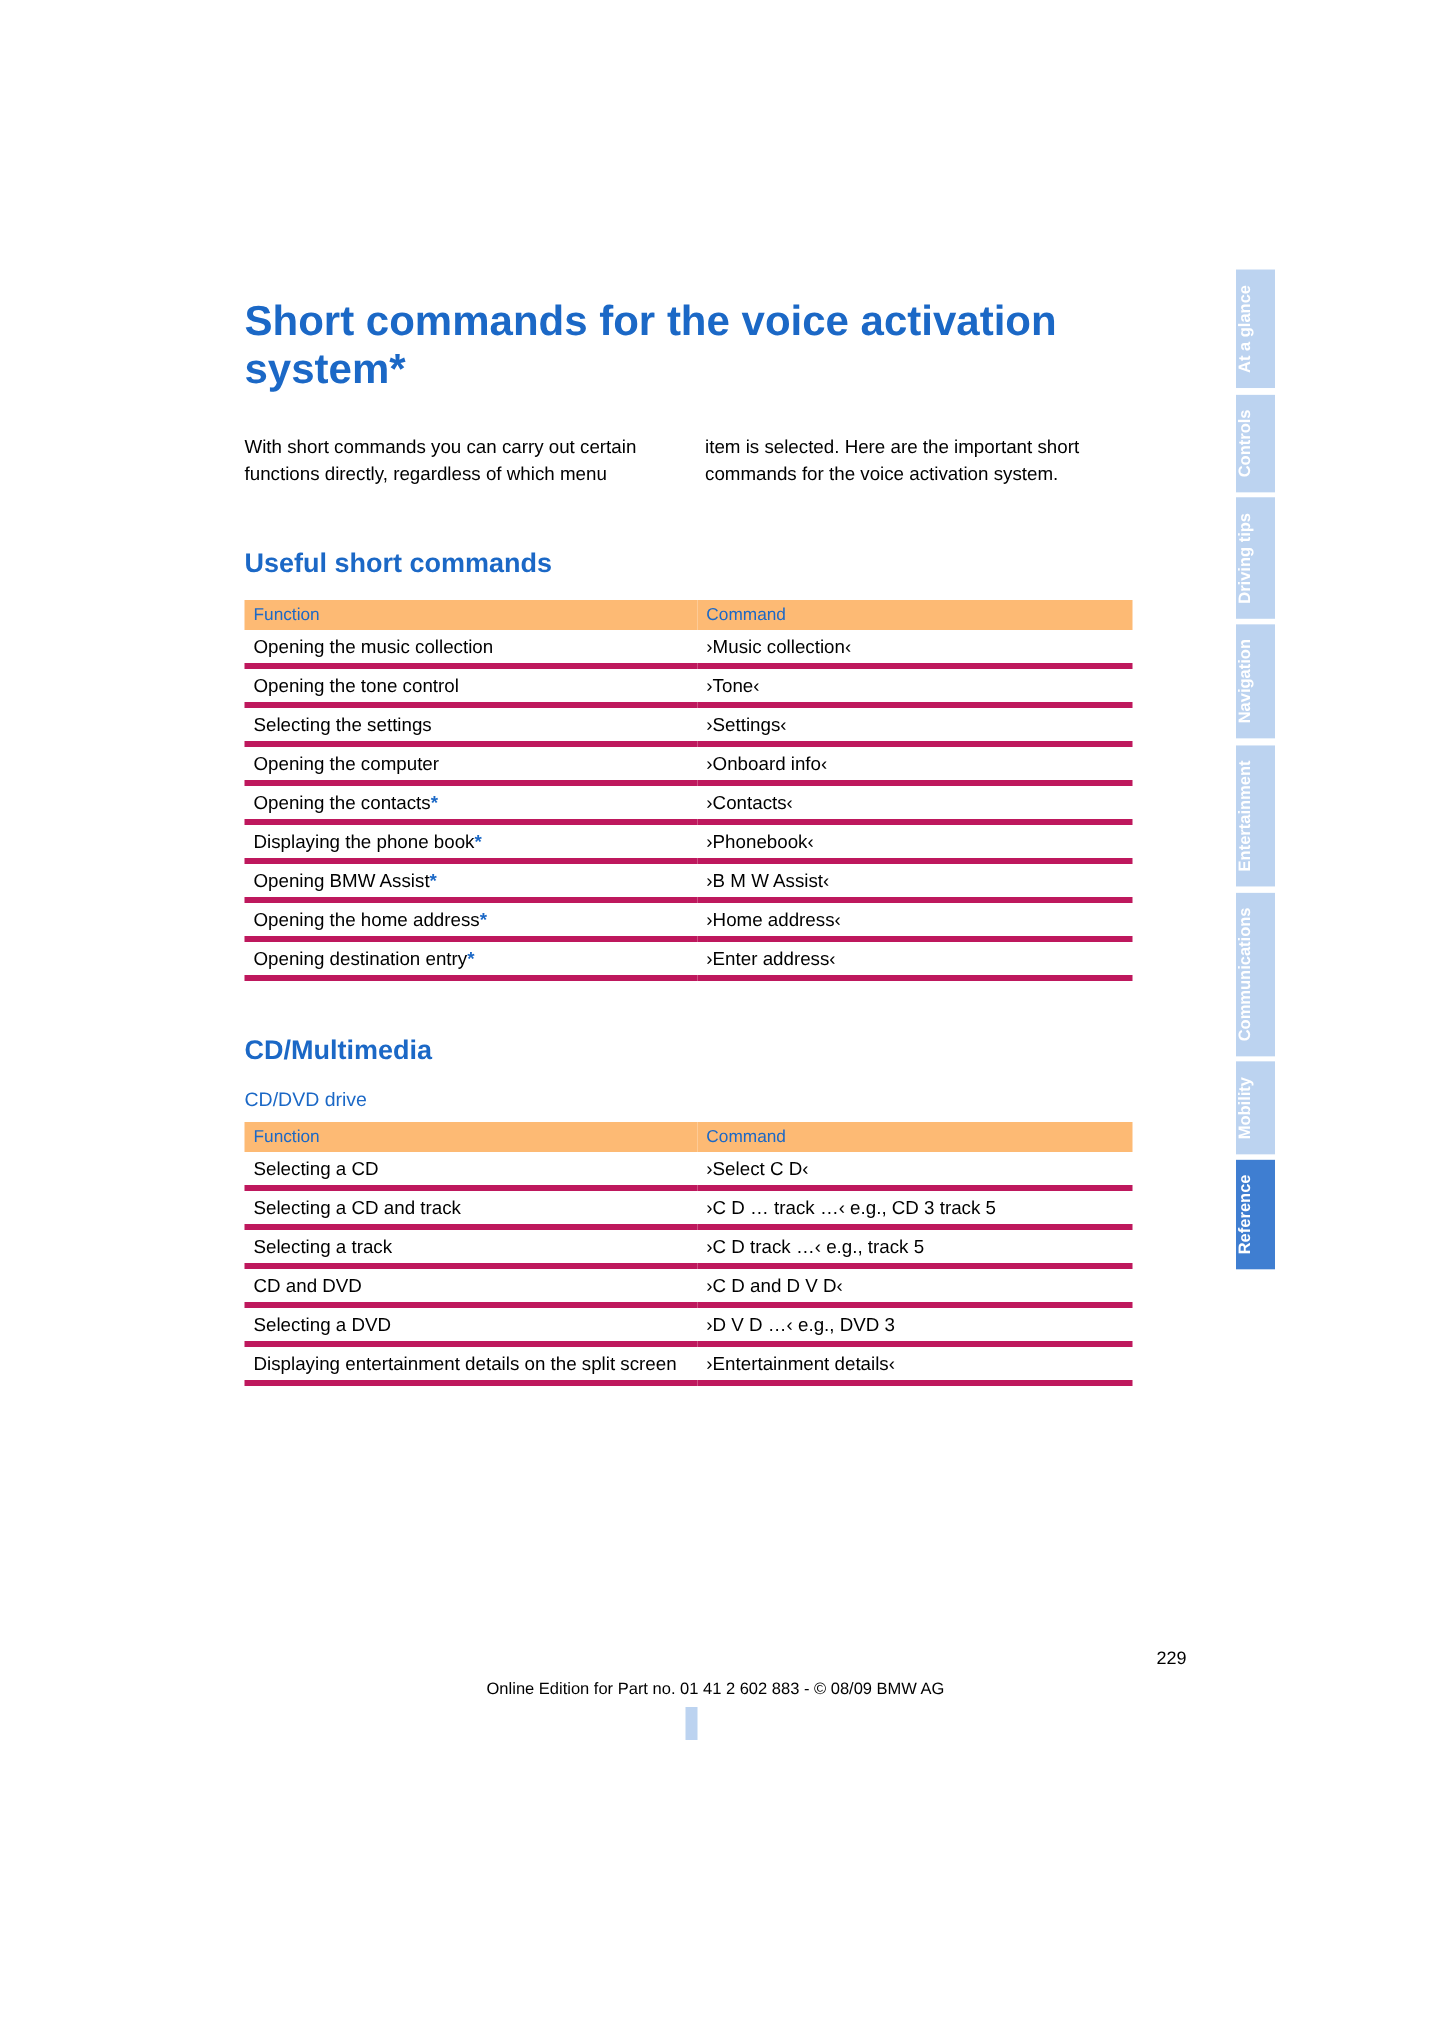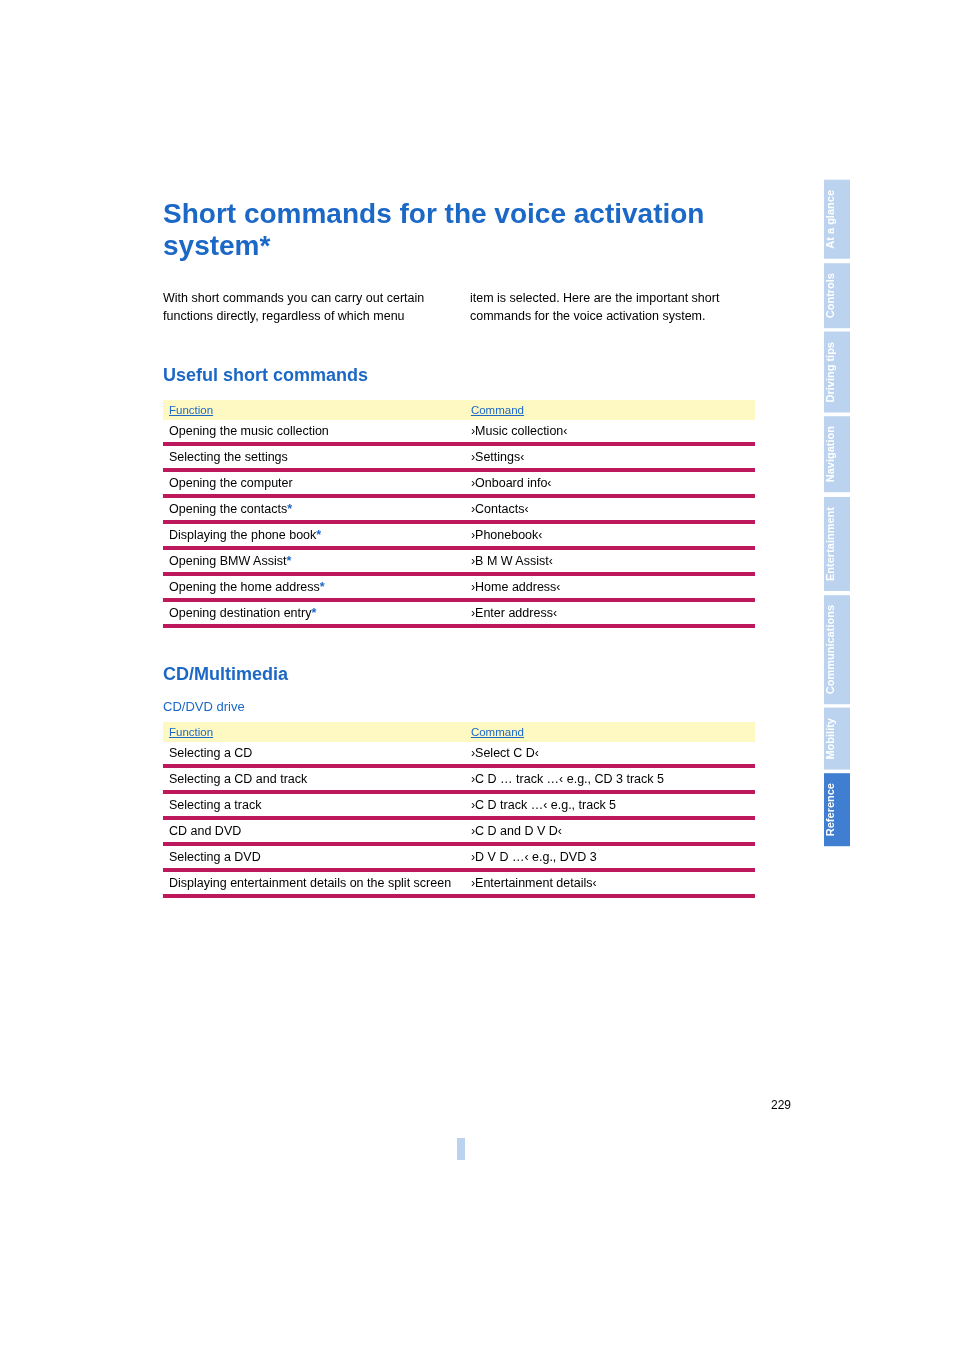--- a/index.html
+++ b/index.html
@@ -5,21 +5,21 @@
   * { box-sizing: border-box; margin: 0; padding: 0; }
   html, body { width: 954px; height: 1350px; background: #fff; font-family: Arial, Helvetica, sans-serif; color: #000; }
   .page { position: relative; width: 954px; height: 1350px; border-radius: 23px; }
   .content { position: absolute; left: 163px; top: 198px; width: 592px; }
   .title { color: #1b68c6; font-size: 28px; font-weight: bold; line-height: 1.15; margin-bottom: 28px; }
   .intro { display: flex; gap: 22px; font-size: 12.5px; line-height: 1.4; margin-bottom: 40px; }
   .intro-col { flex: 1; }
   .h2 { color: #1b68c6; font-size: 18px; font-weight: bold; margin-bottom: 14px; }
   .h3 { color: #1b68c6; font-size: 13px; font-weight: normal; margin-bottom: 8px; margin-top: 6px; }
   table.cmd { width: 100%; border-collapse: collapse; font-size: 12.5px; margin-bottom: 36px; }
-  table.cmd thead th { background: #fef9c3; color: #1b68c6; font-weight: normal; text-align: left; padding: 4px 6px; font-size: 11.5px; text-decoration: underline; }
+  table.cmd thead th { background: #fdba74; color: #1b68c6; font-weight: normal; text-align: left; padding: 4px 6px; font-size: 11.5px; }
   table.cmd td { padding: 4px 6px; border-bottom: 4px solid #be185d; vertical-align: top; }
   table.cmd td:first-child { width: 51%; }
   .star { color: #1b68c6; font-weight: bold; }
   .pagenum { position: absolute; right: 163px; bottom: 238px; font-size: 12px; }
   .footline { position: absolute; left: 163px; right: 163px; bottom: 218px; text-align: center; font-size: 11px; color: #000; }
   .strip-bar { position: absolute; left: 457px; bottom: 190px; width: 8px; height: 22px; background: #bcd3f0; }
 
   .tabs { position: absolute; right: 104px; top: 180px; width: 26px; }
   .tab { width: 26px; background: #bcd3f0; color: #fff; font-size: 11px; font-weight: bold; writing-mode: vertical-rl; transform: rotate(180deg); text-align: center; padding: 10px 0; margin-bottom: 4px; white-space: nowrap; }
   .tab.active { background: #3f7ed1; }
@@ -44,20 +44,24 @@
       <thead>
         <tr>
           <th>Function</th>
           <th>Command</th>
         </tr>
       </thead>
       <tbody>
         <tr>
             <td><span>Opening the music collection</span></td>
             <td>›Music collection‹</td>
+          </tr>
+        <tr>
+            <td><span>Opening the tone control</span></td>
+            <td>›Tone‹</td>
           </tr>
         <tr>
             <td><span>Selecting the settings</span></td>
             <td>›Settings‹</td>
           </tr>
         <tr>
             <td><span>Opening the computer</span></td>
             <td>›Onboard info‹</td>
           </tr>
         <tr>
@@ -117,20 +121,21 @@
         <tr>
             <td>Displaying entertainment details on the split screen</td>
             <td>›Entertainment details‹</td>
           </tr>
       </tbody>
     </table>
 
   </div>
 
   <div class="pagenum">229</div>
+  <div class="footline">Online Edition for Part no. 01 41 2 602 883 - © 08/09 BMW AG</div>
   <div class="strip-bar"></div>
 
   <div class="tabs">
     <div class="tab">At a glance</div>
     <div class="tab">Controls</div>
     <div class="tab">Driving tips</div>
     <div class="tab">Navigation</div>
     <div class="tab">Entertainment</div>
     <div class="tab">Communications</div>
     <div class="tab">Mobility</div>

